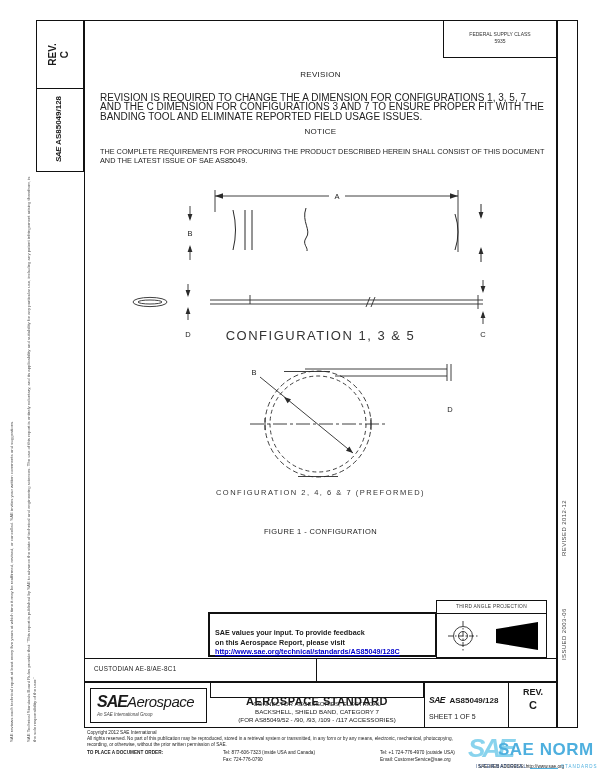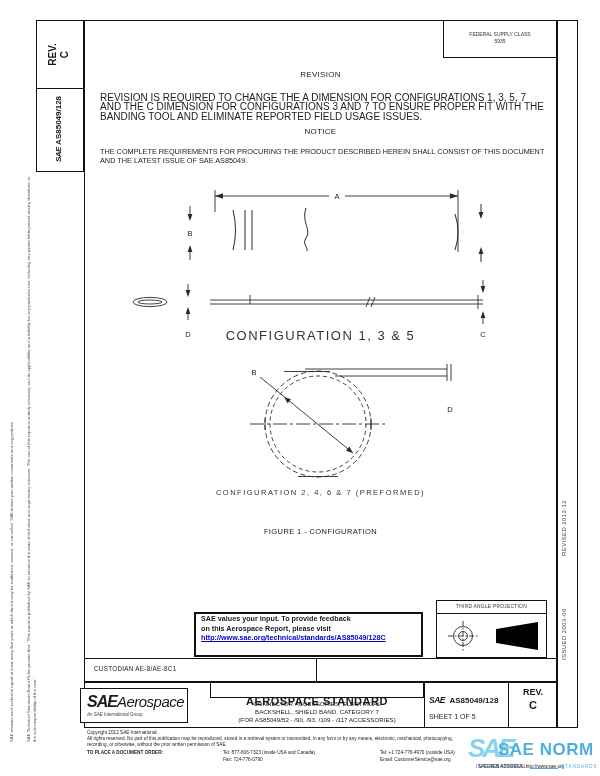--- a/index.html
+++ b/index.html
@@ -126,21 +126,21 @@
     <polygon points="200,217 203.6,223.2 207,219.2" fill="#2a2a2a"></polygon>
   </g>
   <text x="170" y="195" text-anchor="middle">B</text>
   <text x="366" y="232" text-anchor="middle">D</text>
 </svg>
 
 <div class="cap" style="top:328px;font-size:13px;letter-spacing:1.5px">CONFIGURATION 1, 3 &amp; 5</div>
 <div class="cap" style="top:488px;font-size:7.5px;letter-spacing:1.5px">CONFIGURATION 2, 4, 6 &amp; 7 (PREFORMED)</div>
 <div class="cap" style="top:527px;font-size:7.5px;letter-spacing:0.4px;color:#222">FIGURE 1 - CONFIGURATION</div>
 
-<div class="box" style="left:194px;top:612px;width:229px;height:45px;border-width:2px;padding:0 5px;font-size:7.2px;font-weight:bold;line-height:9.6px">
+<div class="box" style="left:208px;top:612px;width:229px;height:45px;border-width:2px;padding:14px 5px;font-size:7.2px;font-weight:bold;line-height:9.6px">
   <div>SAE values your input. To provide feedback</div>
   <div>on this Aerospace Report, please visit</div>
   <a class="link">http://www.sae.org/technical/standards/AS85049/128C</a>
 </div>
 
 <div class="box" style="left:436px;top:600px;width:111px;height:58px"></div>
 <div class="abs" style="left:436px;top:604px;width:111px;text-align:center;font-size:4.8px;letter-spacing:0.3px;color:#333">THIRD ANGLE PROJECTION</div>
 <div class="abs" style="left:436px;top:613px;width:111px;border-top:1px solid #111"></div>
 <svg class="abs" style="left:441px;top:616px" width="102" height="40" viewBox="0 0 102 40">
   <g stroke-width="0.9">
@@ -151,21 +151,21 @@
     <polygon points="55,13 97,6 97,34 55,27" stroke-dasharray="4,2.5"></polygon>
   </g>
 </svg>
 
 <div class="box" style="left:84px;top:658px;width:473px;height:24px"></div>
 <div class="abs" style="left:316px;top:658px;height:24px;border-left:1.5px solid #111"></div>
 <div class="abs" style="left:94px;top:665px;font-size:6.3px;letter-spacing:0.3px;color:#222">CUSTODIAN  AE-8/AE-8C1</div>
 
 <div class="box" style="left:84px;top:682px;width:473px;height:46px"></div>
 
-<div class="box" style="left:80px;top:688px;width:108px;height:35px;padding:4px 0 0 6px">
+<div class="box" style="left:90px;top:688px;width:117px;height:35px;padding:4px 0 0 6px">
   <span style="font-weight:bold;font-style:italic;font-size:16px;letter-spacing:-1px">SAE</span><span style="font-style:italic;font-size:15px;letter-spacing:-0.5px">Aerospace</span>
   <div style="font-style:italic;font-size:4.5px;color:#444;margin-top:1px">An SAE International Group</div>
 </div>
 
 <div class="box" style="left:210px;top:682px;width:214px;height:16px;text-align:center;font-weight:bold;font-size:11px;letter-spacing:0.5px;padding-top:12px">AEROSPACE STANDARD</div>
 <div class="abs" style="left:210px;top:700px;width:214px;text-align:center;font-size:6.2px;line-height:8px;color:#222">
   <div>CONNECTOR ACCESSORIES, ELECTRICAL</div>
   <div>BACKSHELL, SHIELD BAND, CATEGORY 7</div>
   <div>(FOR AS85049/52 - /90, /93, /109 - /117 ACCESSORIES)</div>
 </div>

